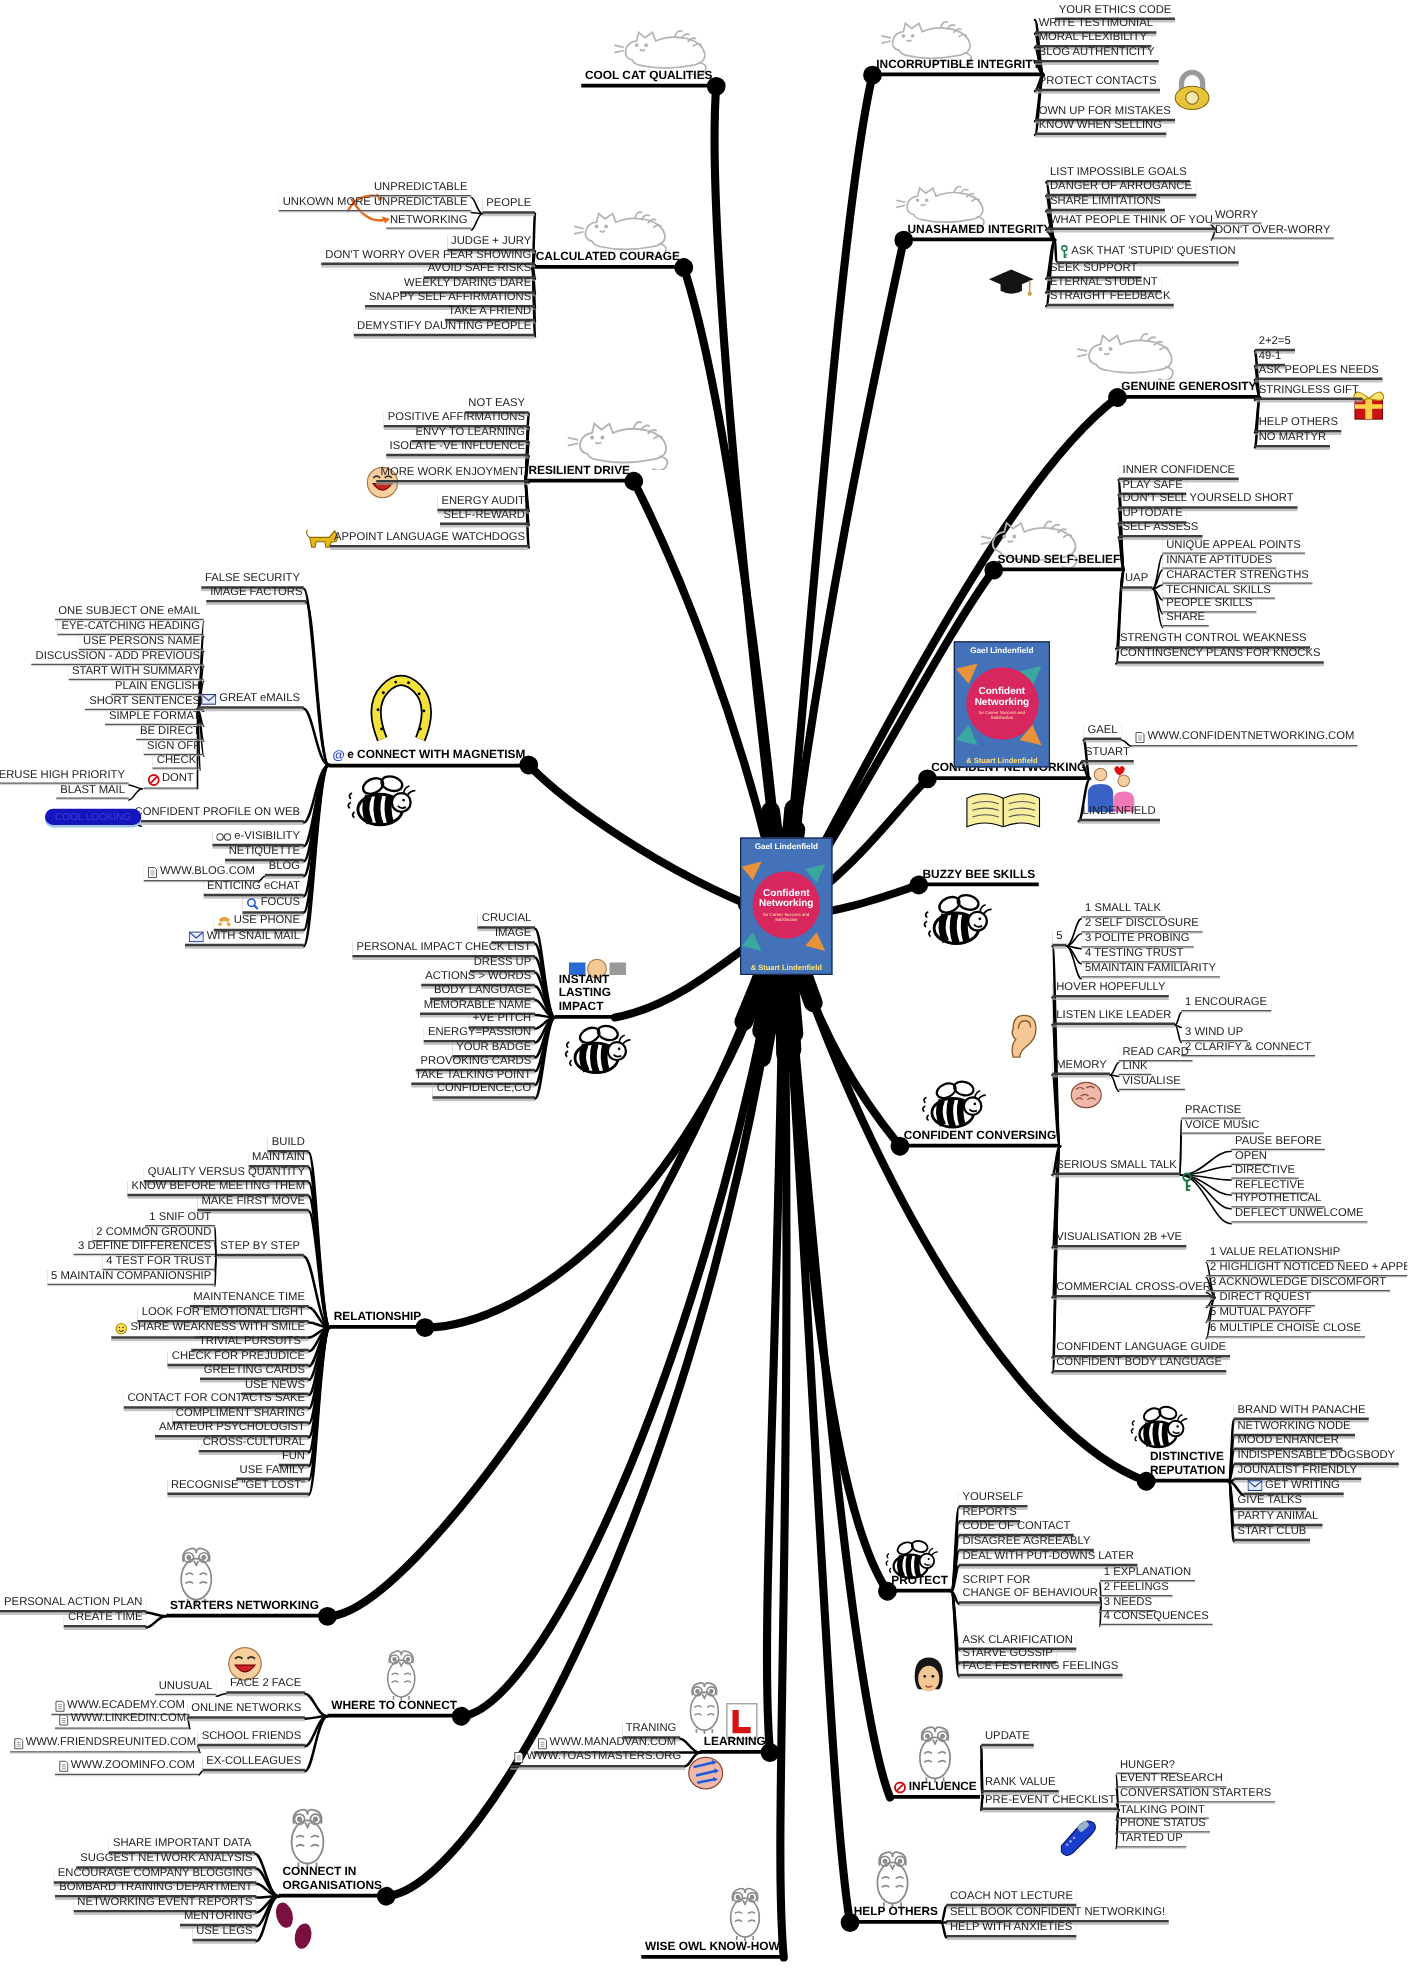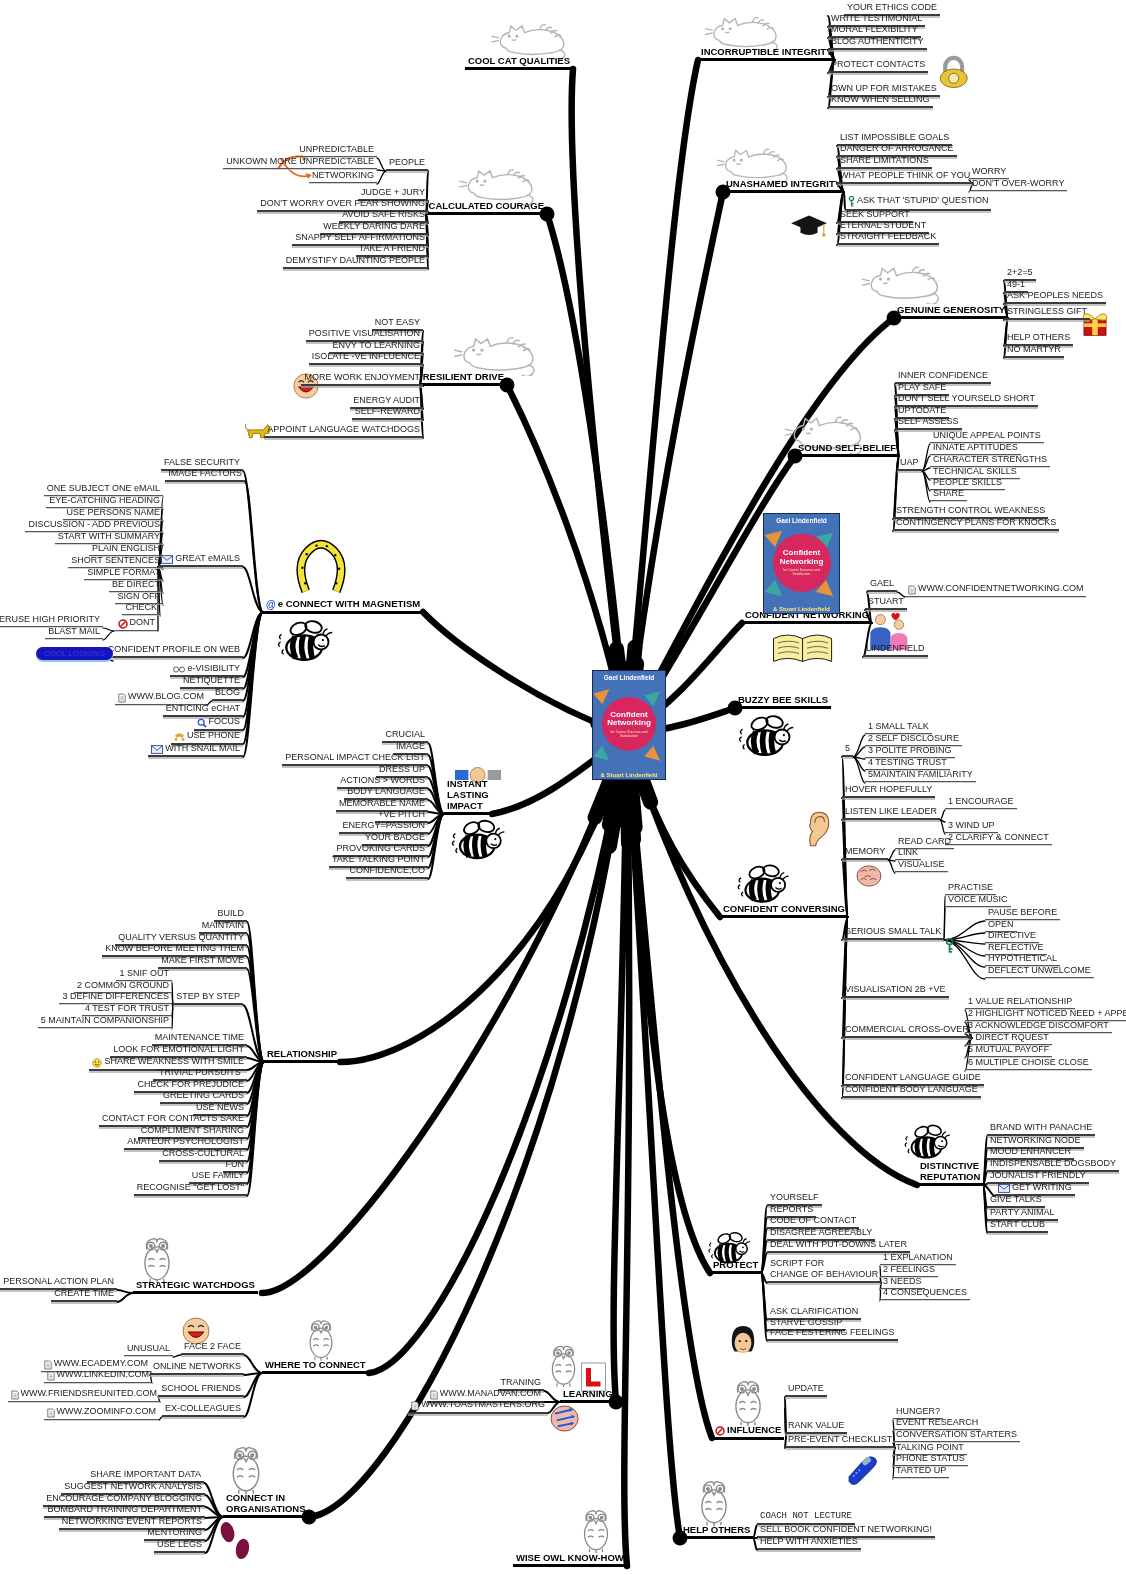--- a/index.html
+++ b/index.html
@@ -358,21 +358,21 @@
     <div class="node l2" style="top: 255px; right: 698px; text-align: right;"><span>DEMYSTIFY DAUNTING PEOPLE</span></div>
     <div class="node l1" style="top: 304px; left: 894px;"><span>GENUINE GENEROSITY</span></div>
     <div class="node l2" style="top: 267px; left: 1004px;"><span>2+2=5</span></div>
     <div class="node l2" style="top: 279px; left: 1004px;"><span>49-1</span></div>
     <div class="node l2" style="top: 290px; left: 1004px;"><span>ASK PEOPLES NEEDS</span></div>
     <div class="node l2" style="top: 306px; left: 1004px;"><span>STRINGLESS GIFT</span></div>
     <div class="node l2" style="top: 332px; left: 1004px;"><span>HELP OTHERS</span></div>
     <div class="node l2" style="top: 344px; left: 1004px;"><span>NO MARTYR</span></div>
     <div class="node l1" style="top: 371px; right: 619px; text-align: right;"><span>RESILIENT DRIVE</span></div>
     <div class="node l2" style="top: 317px; right: 703px; text-align: right;"><span>NOT EASY</span></div>
-    <div class="node l2" style="top: 328px; right: 703px; text-align: right;"><span>POSITIVE VISUALISATION</span></div>
+    <div class="node l2" style="top: 328px; right: 703px; text-align: right;"><span>POSITIVE AFFIRMATIONS</span></div>
     <div class="node l2" style="top: 340px; right: 703px; text-align: right;"><span>ENVY TO LEARNING</span></div>
     <div class="node l2" style="top: 351px; right: 703px; text-align: right;"><span>ISOLATE -VE INFLUENCE</span></div>
     <div class="node l2" style="top: 372px; right: 703px; text-align: right;"><span>MORE WORK ENJOYMENT</span></div>
     <div class="node l2" style="top: 395px; right: 703px; text-align: right;"><span>ENERGY AUDIT</span></div>
     <div class="node l2" style="top: 406px; right: 703px; text-align: right;"><span>SELF-REWARD</span></div>
     <div class="node l2" style="top: 424px; right: 703px; text-align: right;"><span>APPOINT LANGUAGE WATCHDOGS</span></div>
     <div class="node l1" style="top: 442px; left: 795px;"><span>SOUND SELF-BELIEF</span></div>
     <div class="node l2" style="top: 370px; left: 895px;"><span>INNER CONFIDENCE</span></div>
     <div class="node l2" style="top: 382px; left: 895px;"><span>PLAY SAFE</span></div>
     <div class="node l2" style="top: 393px; left: 895px;"><span>DON'T SELL YOURSELD SHORT</span></div>
@@ -551,21 +551,21 @@
     <div class="node l2" style="top: 1239px; left: 767px;"><span>DEAL WITH PUT-DOWNS LATER</span></div>
     <div class="node l2" style="top: 1258px; left: 767px;"><span>SCRIPT FOR
 CHANGE OF BEHAVIOUR</span></div>
     <div class="node l3" style="top: 1252px; left: 880px;"><span>1 EXPLANATION</span></div>
     <div class="node l3" style="top: 1264px; left: 880px;"><span>2 FEELINGS</span></div>
     <div class="node l3" style="top: 1276px; left: 880px;"><span>3 NEEDS</span></div>
     <div class="node l3" style="top: 1287px; left: 880px;"><span>4 CONSEQUENCES</span></div>
     <div class="node l2" style="top: 1306px; left: 767px;"><span>ASK CLARIFICATION</span></div>
     <div class="node l2" style="top: 1317px; left: 767px;"><span>STARVE GOSSIP</span></div>
     <div class="node l2" style="top: 1327px; left: 767px;"><span>FACE FESTERING FEELINGS</span></div>
-    <div class="node l1" style="top: 1279px; left: 133px;"><span>STRATEGIC WATCHDOGS</span></div>
+    <div class="node l1" style="top: 1279px; left: 133px;"><span>STARTERS NETWORKING</span></div>
     <div class="node l2" style="top: 1276px; right: 1009px; text-align: right;"><span>PERSONAL ACTION PLAN</span></div>
     <div class="node l2" style="top: 1288px; right: 1009px; text-align: right;"><span>CREATE TIME</span></div>
     <div class="node l1" style="top: 1359px; left: 262px;"><span>WHERE TO CONNECT</span></div>
     <div class="node l2" style="top: 1341px; right: 882px; text-align: right;"><span>FACE 2 FACE</span></div>
     <div class="node l3" style="top: 1343px; right: 953px; text-align: right;"><span>UNUSUAL</span></div>
     <div class="node l2" style="top: 1361px; right: 882px; text-align: right;"><span>ONLINE NETWORKS</span></div>
     <div class="node l3" style="top: 1358px; right: 975px; text-align: right;"><span class="ic"><svg width="8" height="10" viewBox="0 0 10 12">
           <path d="M1 1 h6 l2 2 v8 h-8 Z" fill="#fff" stroke="#555"></path>
           <path d="M3 4.5 h4 M3 6.5 h4 M3 8.5 h4" stroke="#999"></path>
         </svg></span><span>WWW.ECADEMY.COM</span></div>
@@ -610,21 +610,21 @@
     <div class="node l2" style="top: 1383px; left: 785px;"><span>UPDATE</span></div>
     <div class="node l2" style="top: 1395px; left: 785px; margin-top: 25px;"><span>RANK VALUE</span></div>
     <div class="node l2" style="top: 1434px; left: 785px;"><span>PRE-EVENT CHECKLIST</span></div>
     <div class="node l3" style="top: 1406px; left: 893px;"><span>HUNGER?</span></div>
     <div class="node l3" style="top: 1417px; left: 893px;"><span>EVENT RESEARCH</span></div>
     <div class="node l3" style="top: 1429px; left: 893px;"><span>CONVERSATION STARTERS</span></div>
     <div class="node l3" style="top: 1442px; left: 893px;"><span>TALKING POINT</span></div>
     <div class="node l3" style="top: 1453px; left: 893px;"><span>PHONE STATUS</span></div>
     <div class="node l3" style="top: 1465px; left: 893px;"><span>TARTED UP</span></div>
     <div class="node l1" style="top: 1524px; left: 680px;"><span>HELP OTHERS</span></div>
-    <div class="node l2" style="top: 1511px; left: 757px; font-family: Liberation Mono, monospace;"><span>COACH NOT LECTURE</span></div>
+    <div class="node l2" style="top: 1511px; left: 757px;"><span>COACH NOT LECTURE</span></div>
     <div class="node l2" style="top: 1524px; left: 757px;"><span>SELL BOOK CONFIDENT NETWORKING!</span></div>
     <div class="node l2" style="top: 1536px; left: 757px;"><span>HELP WITH ANXIETIES</span></div>
     <div class="icon" style="left: 483px; top: 14px; width: 90px; height: 46px;">
       <svg viewBox="0 0 96 54">
         <g fill="none" stroke="#b4b4b4" stroke-width="1.6">
           <path d="M22 40 q-8 -2 -6 -10 q2 -7 10 -8 l2 -8 l6 5 l7 -5 l3 8 q14 -6 30 -2 q14 4 16 14 q1 9 -12 11 q-26 5 -48 0 q-6 -1 -8 -5 Z"></path>
           <path d="M62 18 q2 -7 7 -5 M68 20 q3 -6 8 -4 M74 23 q4 -5 8 -3 M79 27 q5 -4 8 -1"></path>
           <path d="M84 42 q10 2 6 9 q-4 6 -12 2"></path>
           <circle cx="26" cy="26" r="1" fill="#b4b4b4"></circle>
           <circle cx="35" cy="26" r="1" fill="#b4b4b4"></circle>

